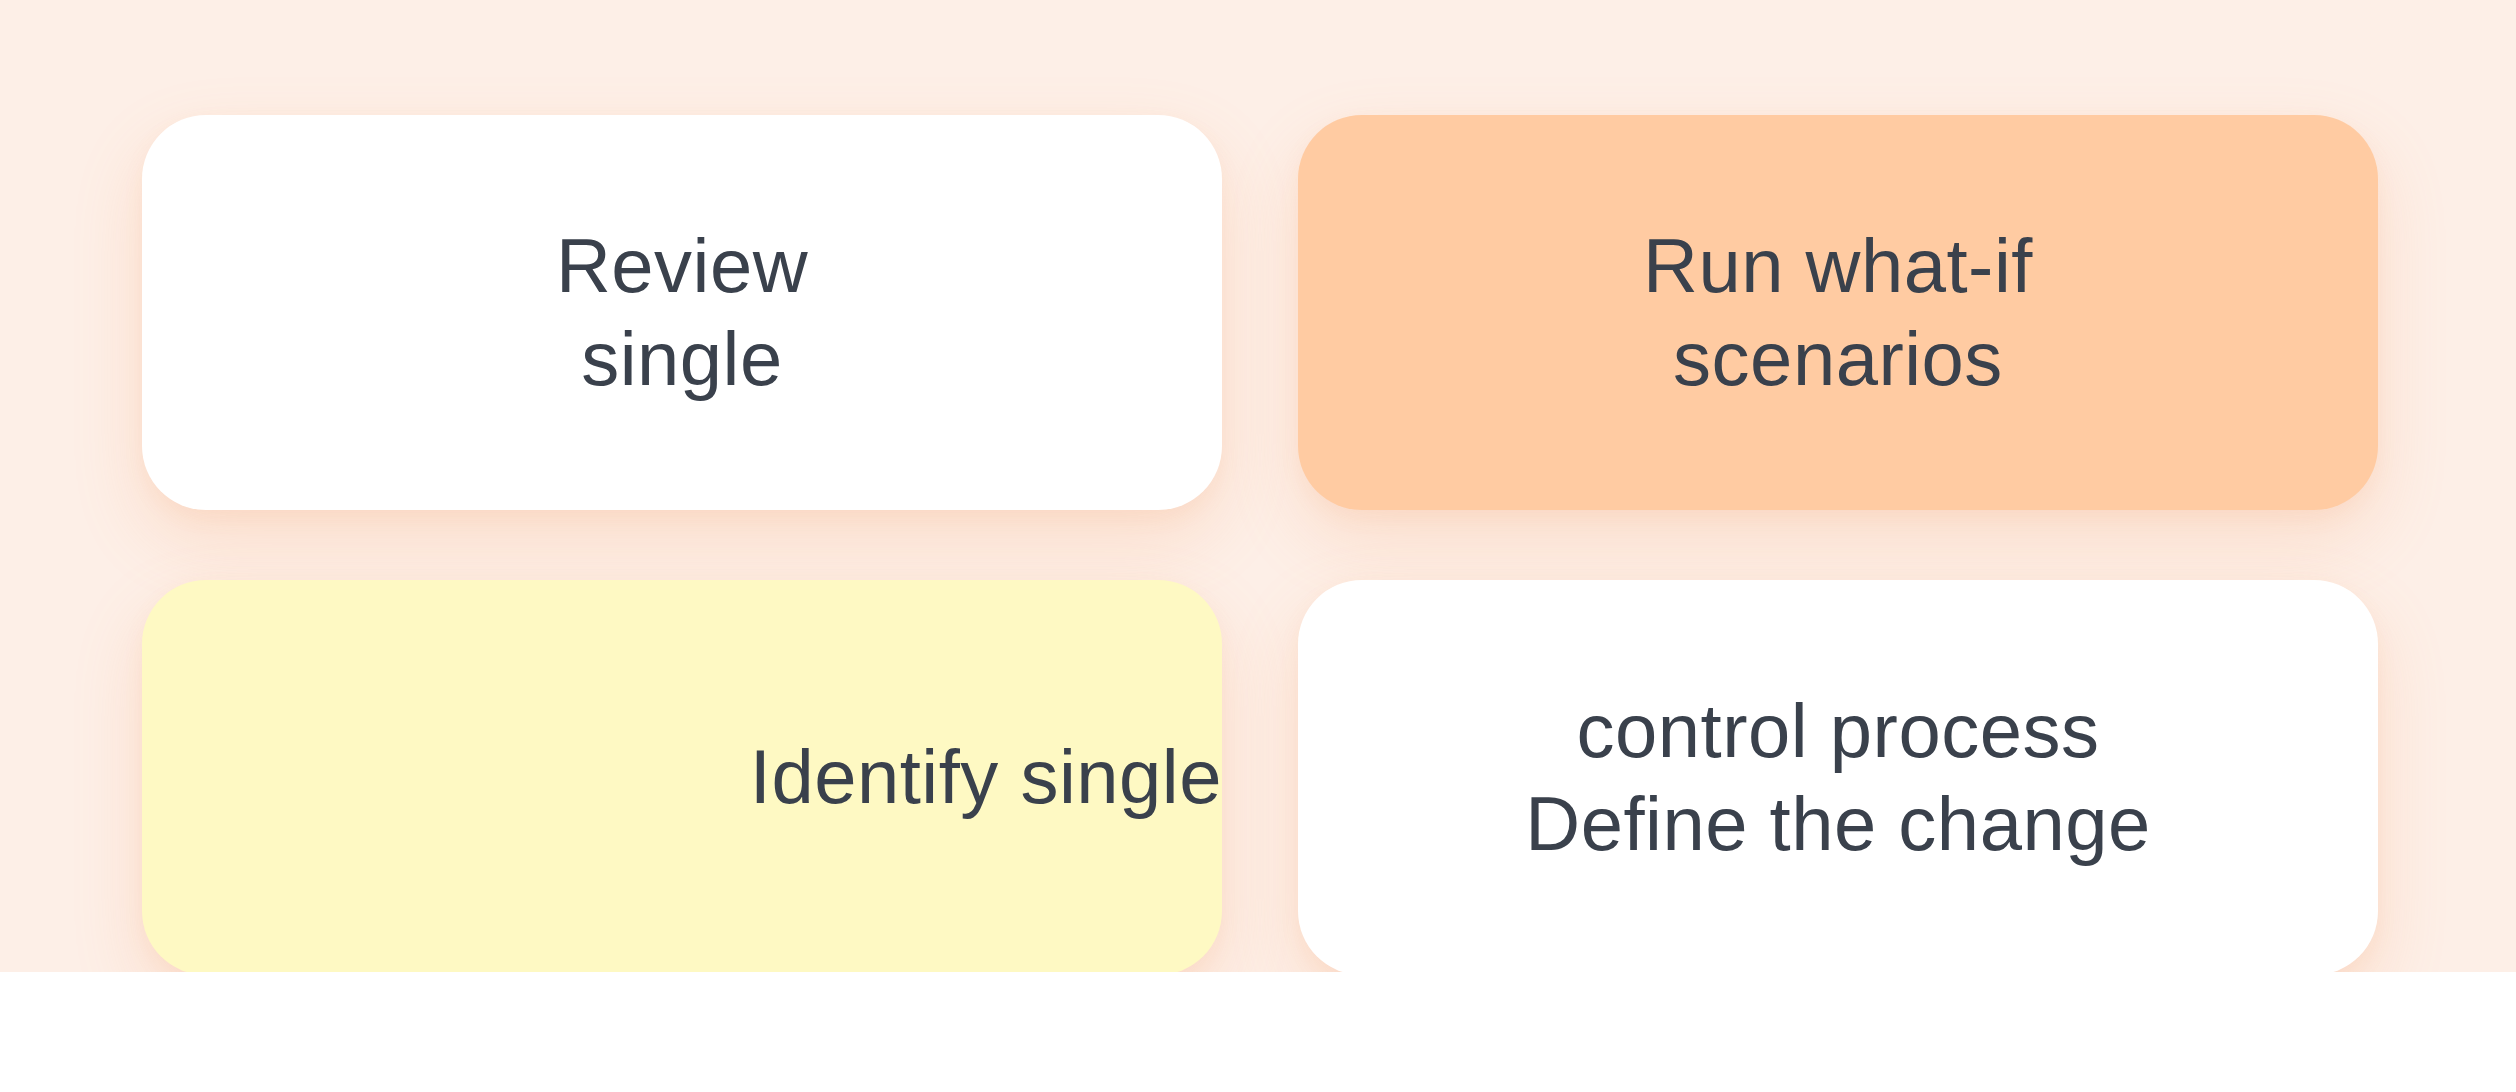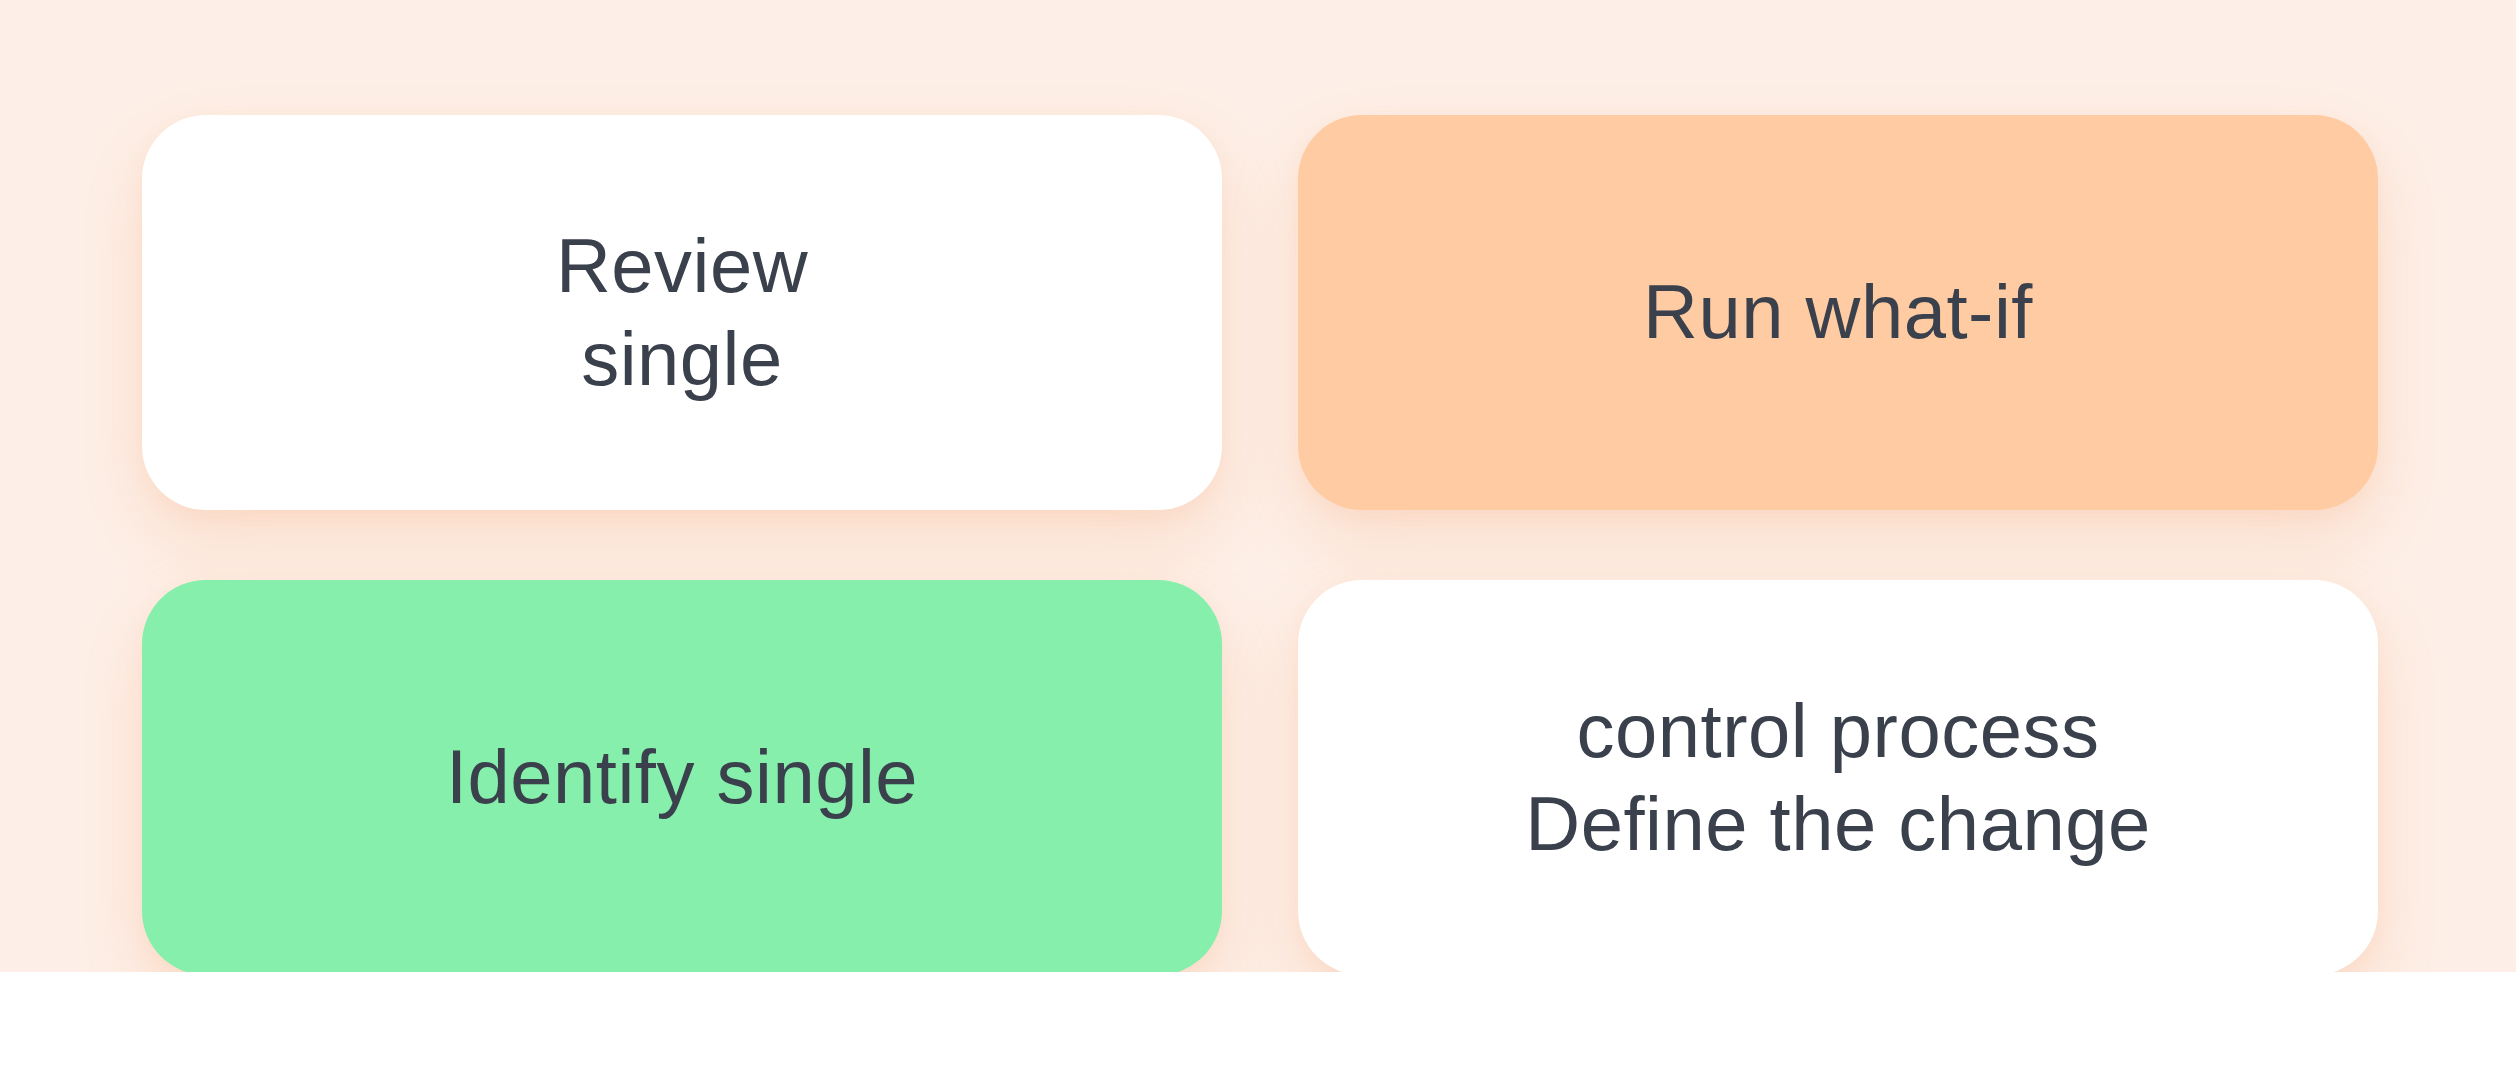--- a/index.html
+++ b/index.html
@@ -55,24 +55,25 @@
     <div class="card" style="background: rgb(255, 255, 255);">
       <div class="card-label">
         <span class="line">Review</span>
         <span class="line">single</span>
       </div>
     </div>
 
     <div class="card" style="background: rgb(255, 203, 162);">
       <div class="card-label">
         <span class="line">Run what-if</span>
+        <span class="line">scenarios</span>
       </div>
     </div>
 
-    <div class="card" style="background: #86efac;">
+    <div class="card" style="background: #fef9c3; align-items: flex-end;">
       <div class="card-label">
         <span class="line">Identify single</span>
       </div>
     </div>
 
     <div class="card" style="background: rgb(255, 255, 255);">
       <div class="card-label">
         <span class="line">control process</span>
         <span class="line">Define the change</span>
       </div>

